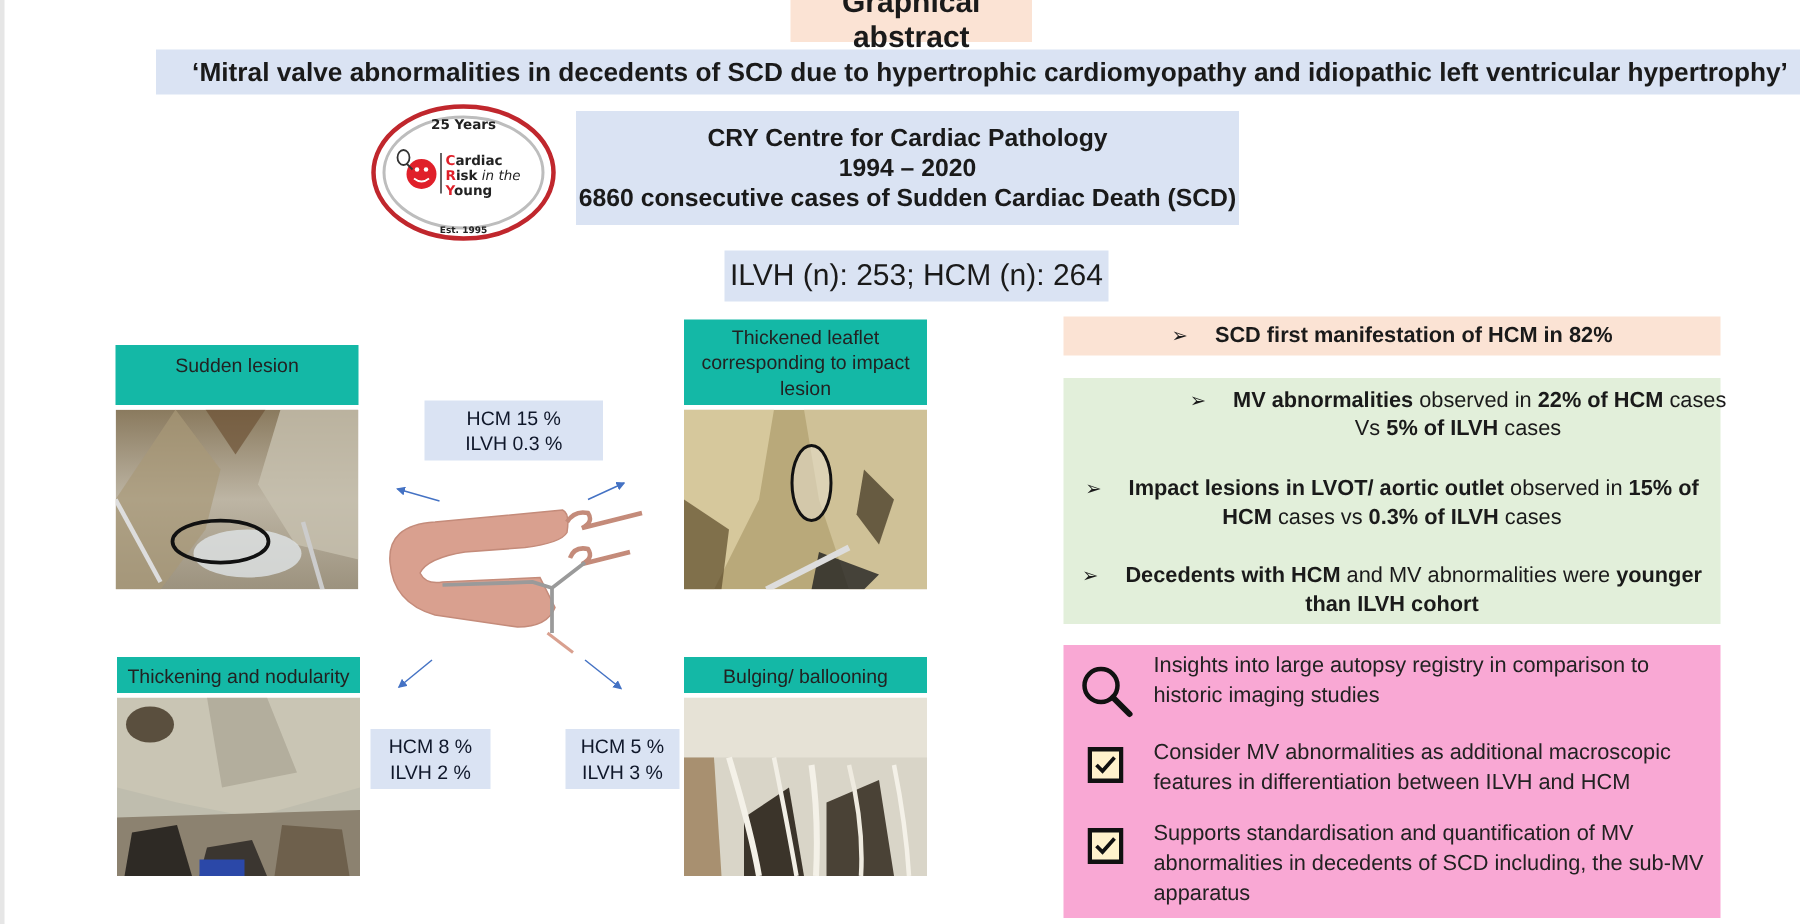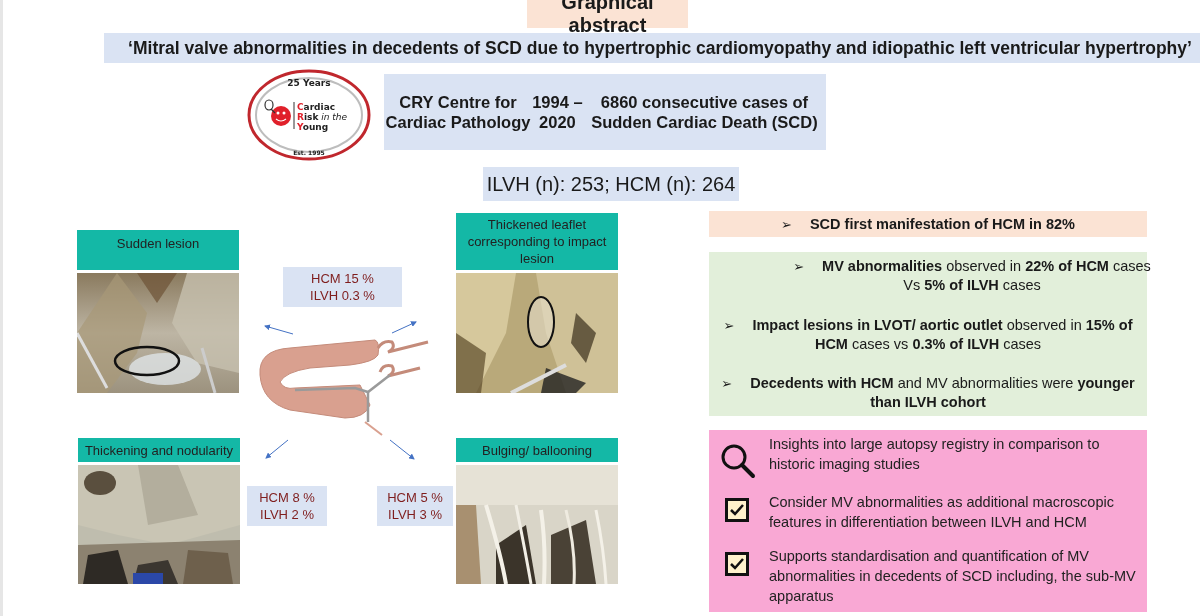--- a/index.html
+++ b/index.html
@@ -7,28 +7,28 @@
   body { position: relative; font-family: "Liberation Sans", "DejaVu Sans", sans-serif; color: #1a1a1a; }
   .left-edge { position: absolute; left: 0; top: 0; width: 3px; height: 616px; background: #e6e6e6; }
   .abs { position: absolute; }
   .center-text { display: flex; align-items: center; justify-content: center; text-align: center; }
 
   .header-tag { left: 527px; top: 0; width: 161px; height: 28px; background: #fbe3d4; font-weight: bold; font-size: 20px; }
   .title-band { left: 104px; top: 33px; width: 1112px; height: 30px; background: #dae3f3; font-weight: bold; font-size: 17.5px; }
 
   .logo { left: 247px; top: 69px; width: 124px; height: 92px; }
 
-  .cry-box { left: 384px; top: 74px; width: 442px; height: 76px; background: #dae3f3; font-weight: bold; font-size: 16.5px; line-height: 20px; flex-direction: row; }
+  .cry-box { left: 384px; top: 74px; width: 442px; height: 76px; background: #dae3f3; font-weight: bold; font-size: 16.5px; line-height: 20px; flex-direction: column; }
 
   .count-box { left: 483px; top: 167px; width: 256px; height: 34px; background: #dae3f3; font-size: 20px; }
 
   .caption { background: #14b8a6; font-size: 13px; color: #222; line-height: 17px; }
   .photo { overflow: hidden; }
 
-  .pct-box { background: #dae3f3; font-size: 13px; color: #7f1d1d; line-height: 17px; flex-direction: column; }
+  .pct-box { background: #dae3f3; font-size: 13px; color: #0f172a; line-height: 17px; flex-direction: column; }
 
   .rbox-peach { left: 709px; top: 211px; width: 438px; height: 26px; background: #fbe3d4; font-weight: bold; font-size: 14.5px; }
   .rbox-green { left: 709px; top: 252px; width: 438px; height: 164px; background: #e2efda; font-size: 14.5px; }
   .green-item { position: absolute; left: 0; width: 438px; text-align: center; line-height: 19px; }
   .rbox-yellow { left: 709px; top: 430px; width: 438px; height: 182px; background: #f9a8d4; font-size: 14.5px; }
   .y-item { position: absolute; left: 60px; width: 372px; line-height: 20px; color: #222; }
   .arrow-bullet { display: inline-block; margin-right: 18px; font-size: 13px; }
   b { font-weight: bold; }
 </style>
 </head>

